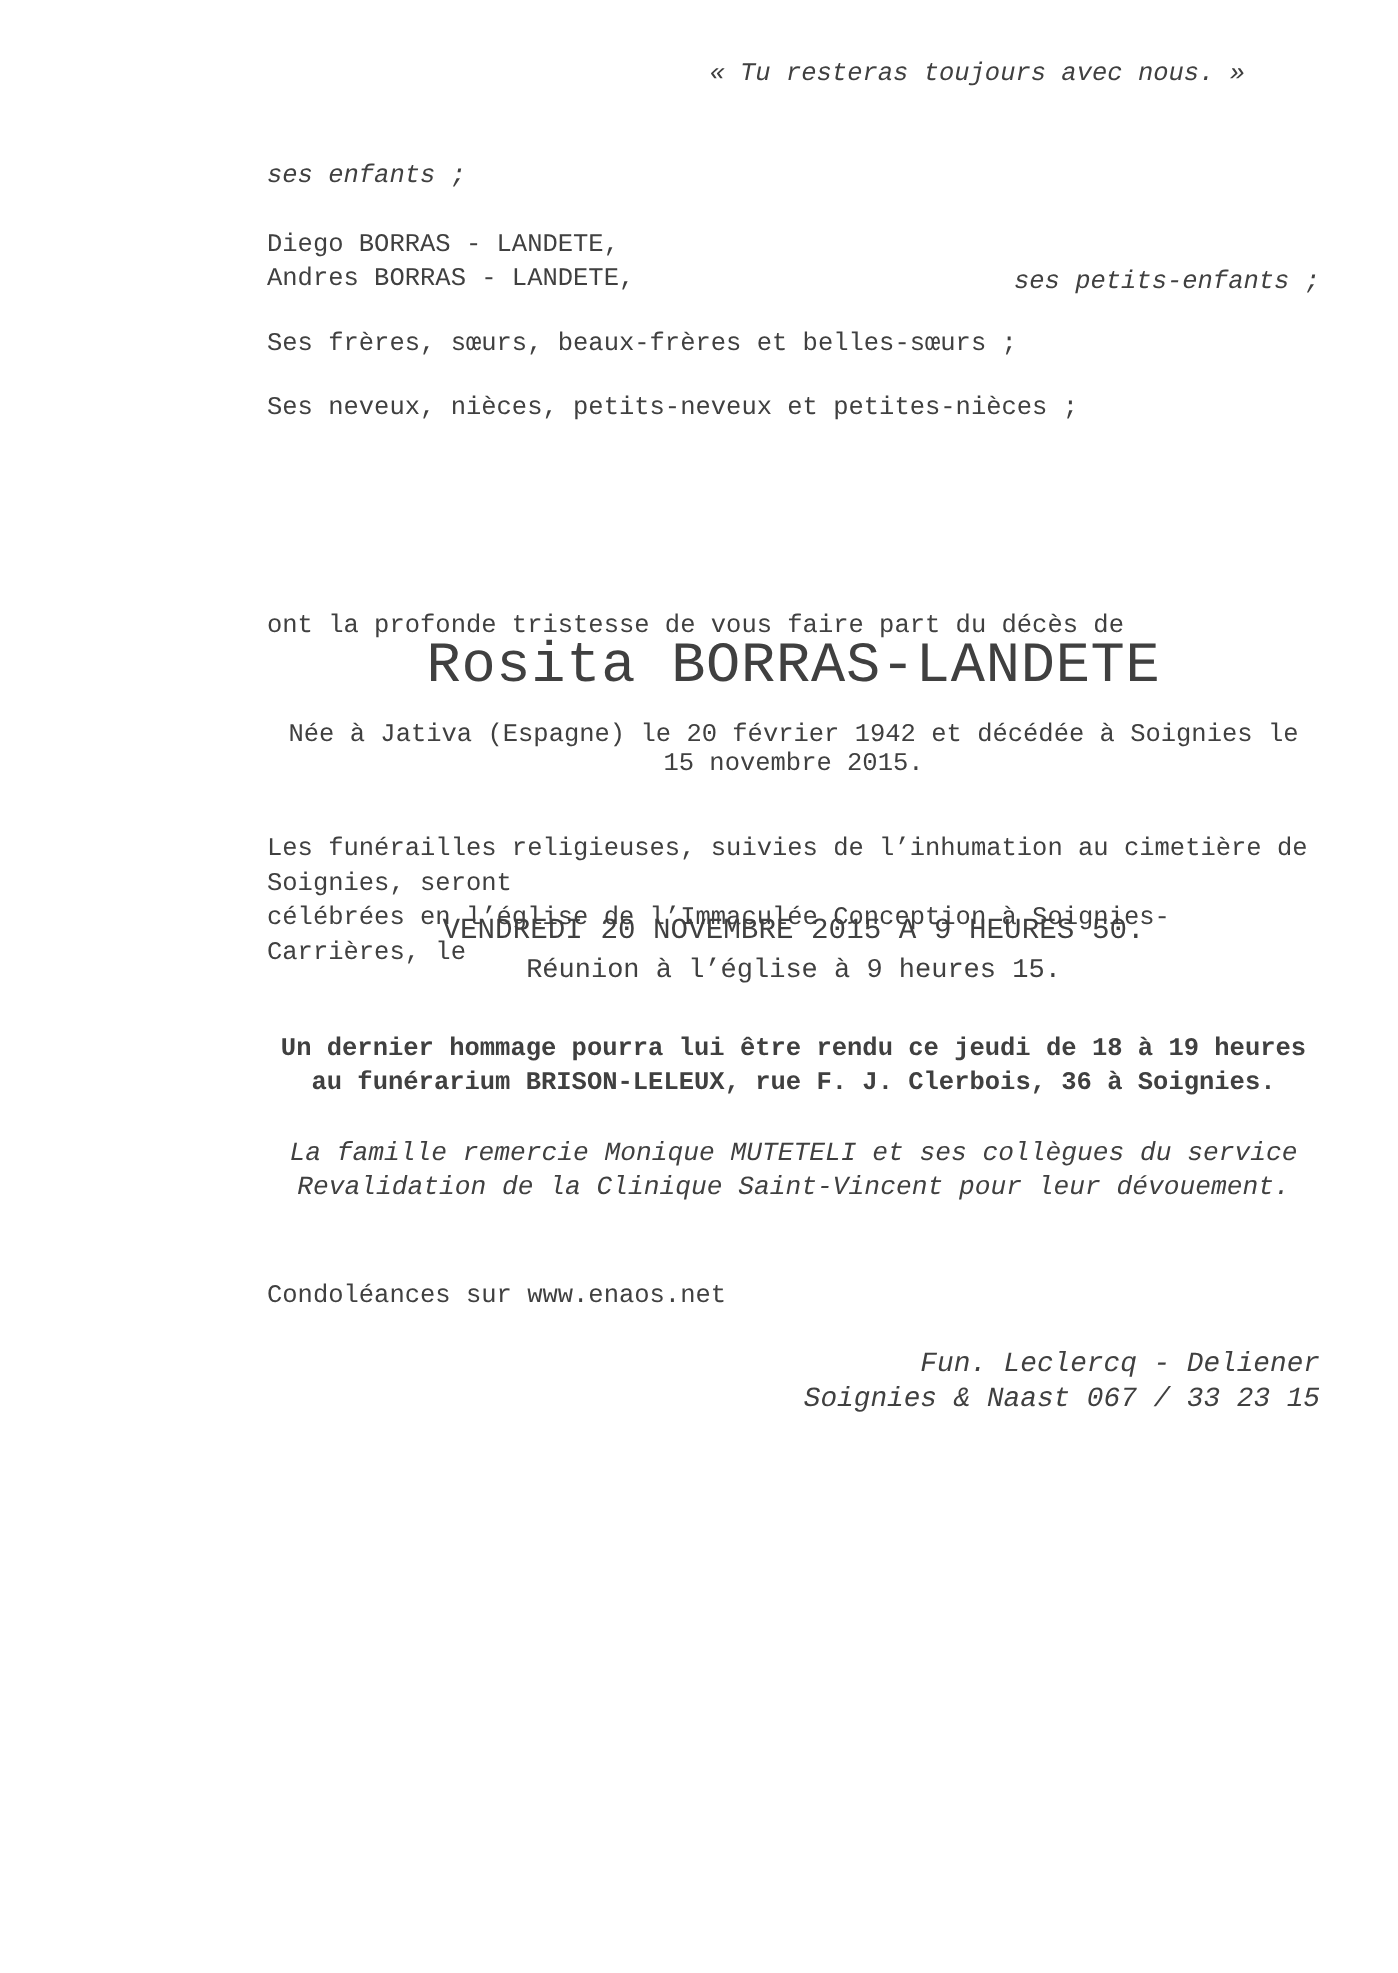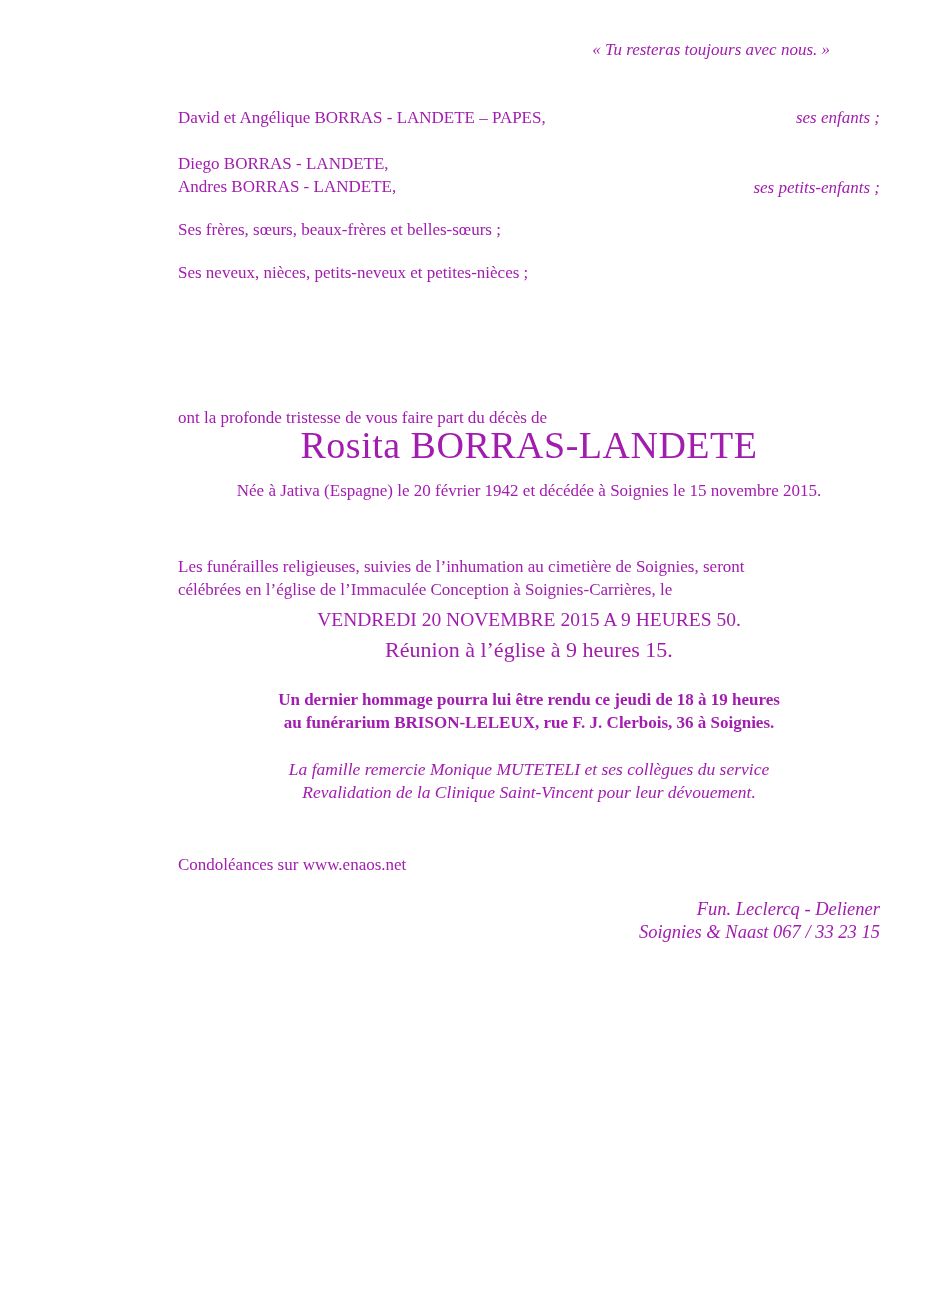--- a/index.html
+++ b/index.html
@@ -5,22 +5,22 @@
   html, body {
     margin: 0;
     padding: 0;
     background: #ffffff;
   }
   .page {
     position: relative;
     width: 932px;
     height: 1315px;
     background: #ffffff;
-    color: #a21caf;
-    font-family: Liberation Serif, serif;
+    color: #404040;
+    font-family: Liberation Mono, monospace;
     font-size: 17px;
     overflow: hidden;
   }
   .abs { position: absolute; }
   .pre { white-space: pre-line; }
 
   .quote {
     top: 40px;
     right: 102px;
     font-style: italic;
@@ -66,21 +66,21 @@
     width: 702px;
     text-align: left;
     line-height: 23px;
   }
   .funeral-datetime {
     top: 609px;
     font-size: 19.5px;
   }
   .church-meeting {
     top: 637px;
-    font-size: 22px;
+    font-size: 18px;
   }
   .tribute {
     top: 688px;
     font-weight: bold;
     line-height: 23px;
   }
   .thanks {
     top: 758px;
     font-style: italic;
     line-height: 23px;
@@ -96,21 +96,20 @@
   }
 </style>
 </head>
 <body>
 
 <div class="page">
 
   <div class="abs quote">« Tu resteras toujours avec nous. »</div>
 
   <div class="abs row children-row">
-    <span class="names">David et Angélique BORRAS - LANDETE – PAPES,</span>
     <span class="relation">ses enfants ;</span>
   </div>
 
   <div class="abs row grandchildren-row">
     <span class="names pre">Diego BORRAS - LANDETE,
 Andres BORRAS - LANDETE,</span>
     <span class="relation">ses petits-enfants ;</span>
   </div>
 
   <div class="abs left-line siblings">Ses frères, sœurs, beaux-frères et belles-sœurs ;</div>

